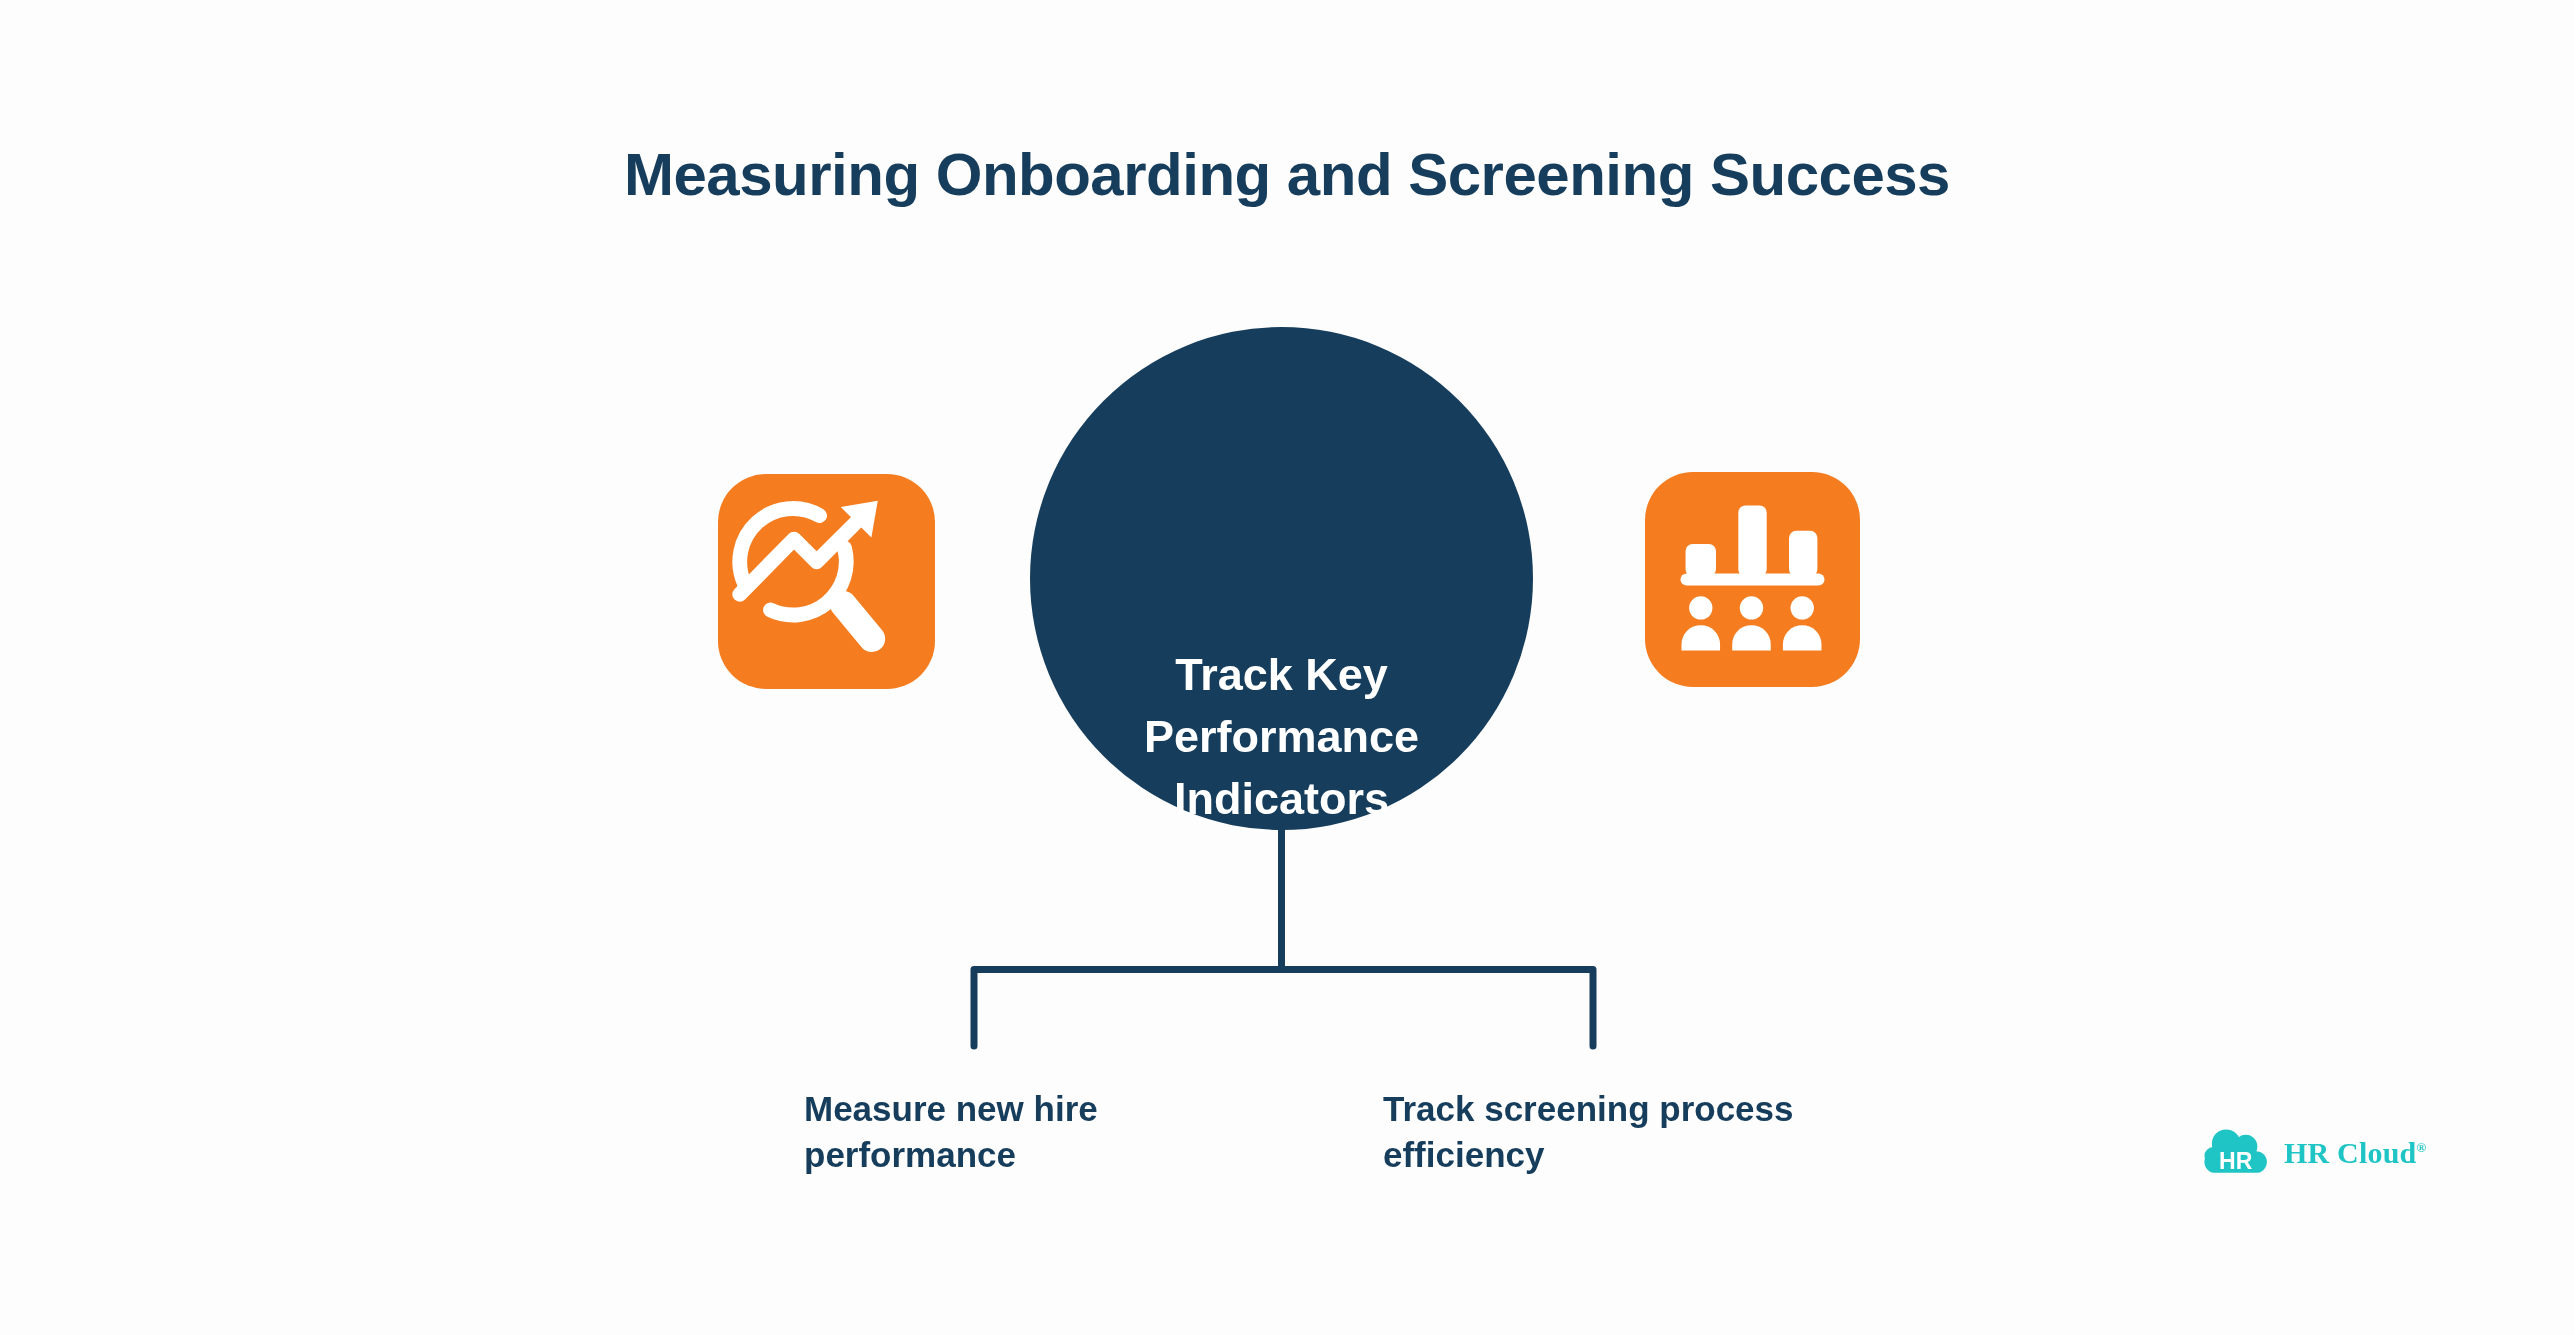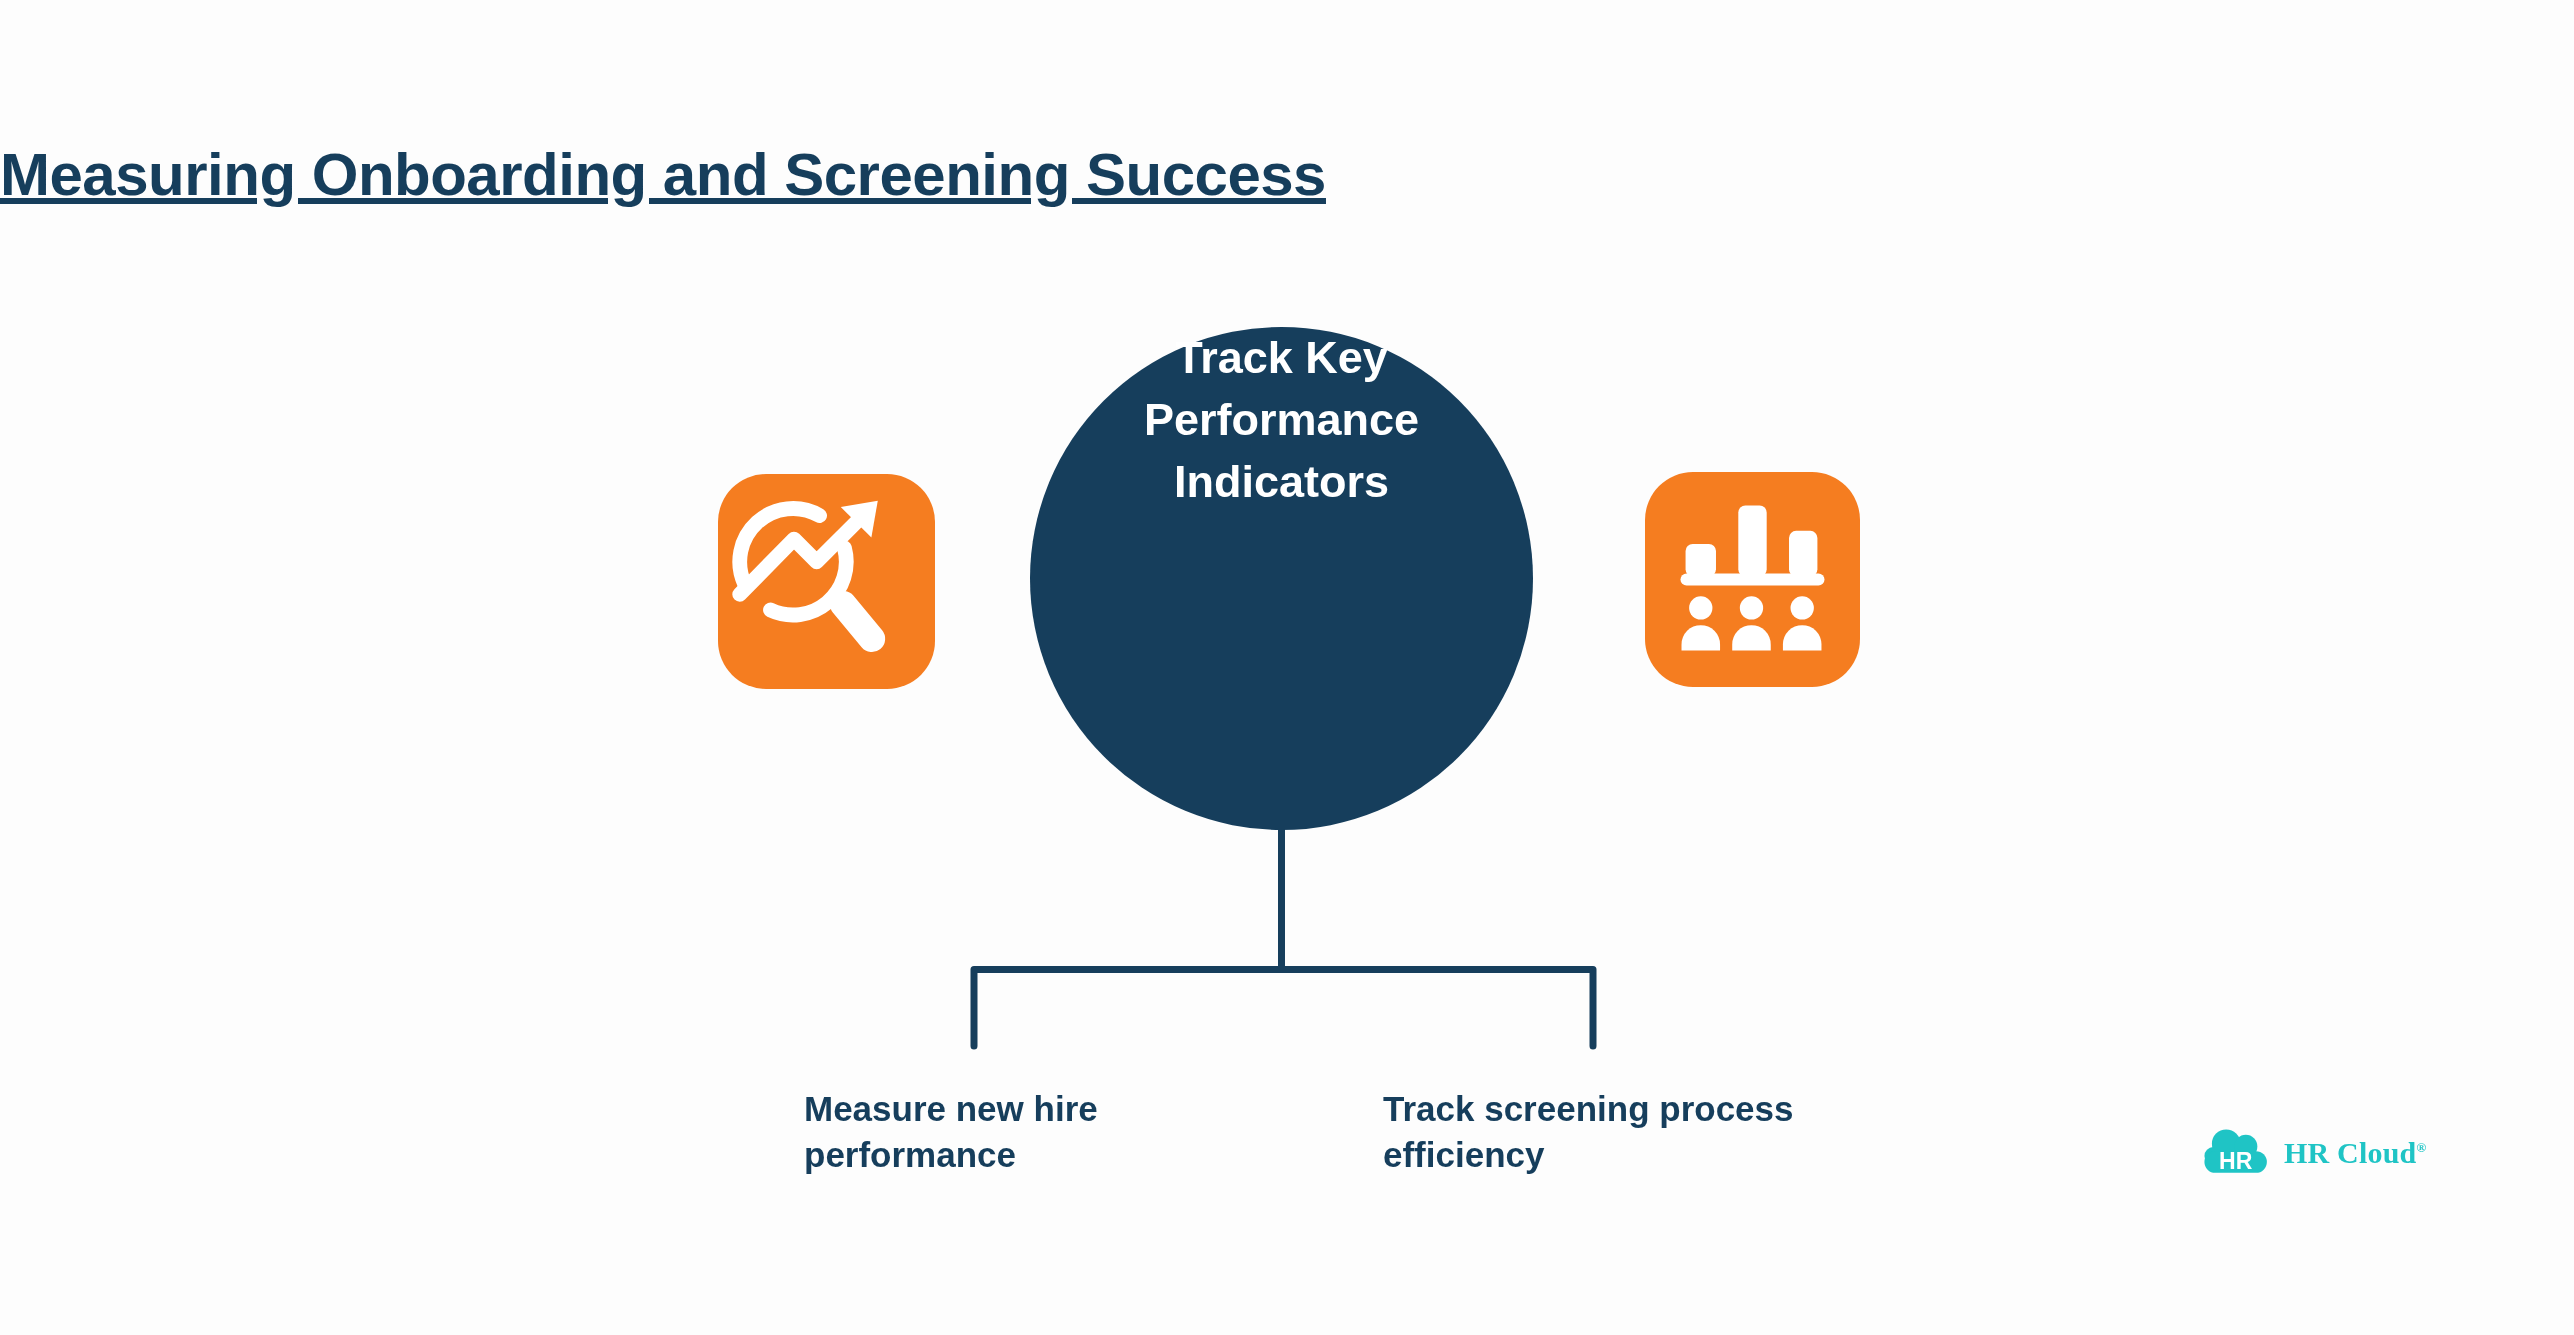--- a/index.html
+++ b/index.html
@@ -15,29 +15,29 @@
   .canvas{
     position:relative;
     width:2574px;height:1335px;
     background:var(--background);
     overflow:hidden;
     font-family:"Liberation Sans", sans-serif;
     color:var(--navy);
   }
   .title{
     position:absolute;left:0;right:0;top:140px;
+    text-align:center;
     font-size:60px;font-weight:bold;letter-spacing:-0.5px;
     color:var(--navy);
-    text-decoration:underline;
   }
   .center-circle{
     position:absolute;left:1030px;top:327px;
     width:503px;height:503px;border-radius:50%;
     background:var(--navy);
-    display:flex;align-items:flex-start;justify-content:center;
+    display:flex;align-items:flex-end;justify-content:center;
   }
   .center-circle .circle-label{
     width:330px;text-align:center;
     color:var(--circle_text);
     font-size:45px;font-weight:bold;line-height:1.38;
   }
   .connector{
     position:absolute;left:0;top:0;width:2574px;height:1335px;
     pointer-events:none;
   }

